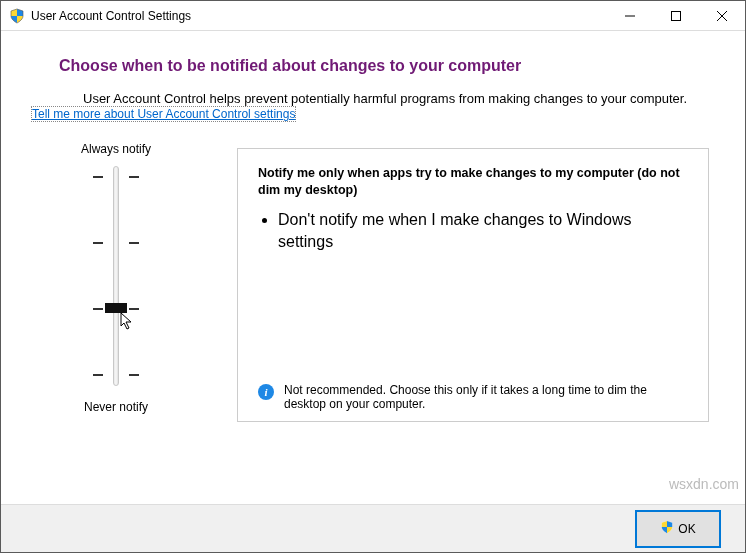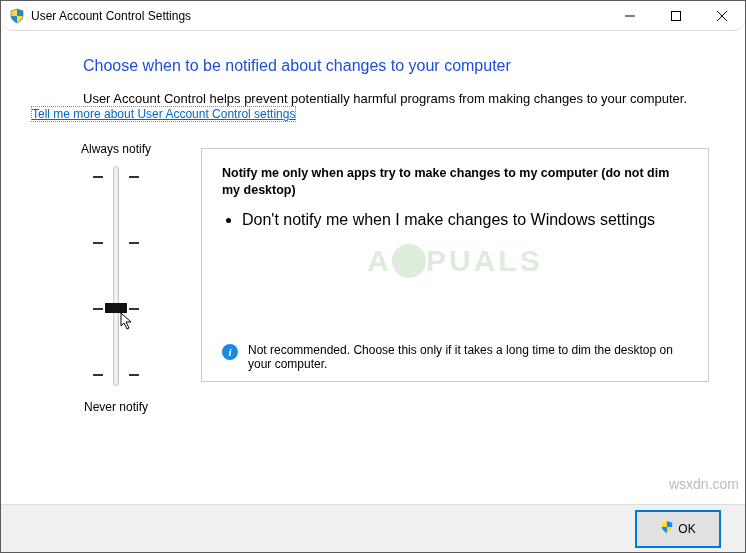--- a/index.html
+++ b/index.html
@@ -15,21 +15,20 @@
       position: relative;
       overflow: hidden;
     }
     
     .titlebar {
       height: 30px;
       display: flex;
       align-items: center;
       border-bottom: 1px solid #ddd;
       background: #fff;
-      border-radius: 12px;
     }
     .titlebar .icon {
       margin: 0 6px 0 8px;
       display:flex;align-items:center;
     }
     .titlebar .title {
       flex: 1;
       font-size: 12px;
       color: #000;
     }
@@ -42,41 +41,42 @@
       color: #333;
     }
     .winbtn svg { display:block; }
     
     .content {
       position: absolute;
       left: 0; top: 30px; right: 0; bottom: 48px;
       padding: 24px 30px 10px 30px;
     }
     .heading {
-      color: #1d4ed8;
+      color: #701a75;
       font-size: 16px;
-      font-weight: 400;
-      margin: 2px 0 16px 52px;
+      font-weight: 700;
+      margin: 2px 0 16px 28px;
     }
     .subtext {
       font-size: 13px;
       margin-left: 52px;
       color: #000;
     }
     .link {
       color: #0066cc;
       text-decoration: underline;
       font-size: 12px;
       display: inline-block;
       border: 1px dotted #888;
       padding: 0;
     }
     .main-row {
       display: flex;
       margin-top: 10px;
+      gap: 36px;
     }
     
     .slider-col {
       width: 170px;
       display: flex;
       flex-direction: column;
       align-items: center;
     }
     .slider-label {
       font-size: 12px;
@@ -112,21 +112,21 @@
     .cursor {
       position:absolute;
       left:50%; margin-left:4px;
     }
     
     .desc-panel {
       flex: 1;
       border: 1px solid #ccc;
       padding: 16px 20px 10px 20px;
       margin: 16px 6px 0 0;
-      height: 234px;
+      height: 274px;
       position: relative;
       display:flex;
       flex-direction:column;
     }
     .desc-title {
       font-weight: 600;
       font-size: 12.5px;
       line-height: 1.35;
       margin-bottom: 10px;
     }
@@ -266,21 +266,20 @@
         </span>
       </div>
       <div class="slider-label">Never notify</div>
     </div>
 
     <div class="desc-panel">
       <div class="desc-title">Notify me only when apps try to make changes to my computer (do not dim my desktop)</div>
       <ul class="desc-bullets">
         <li>Don't notify me when I make changes to Windows settings</li>
       </ul>
-      <div class="watermark">A<span class="circ"></span>PUALS</div>
       <div class="footer-note">
         <span class="info-icon">i</span>
         <span>Not recommended. Choose this only if it takes a long time to dim the desktop on your computer.</span>
       </div>
     </div>
   </div>
 </div>
 
 <div class="attrib">wsxdn.com</div>
 

